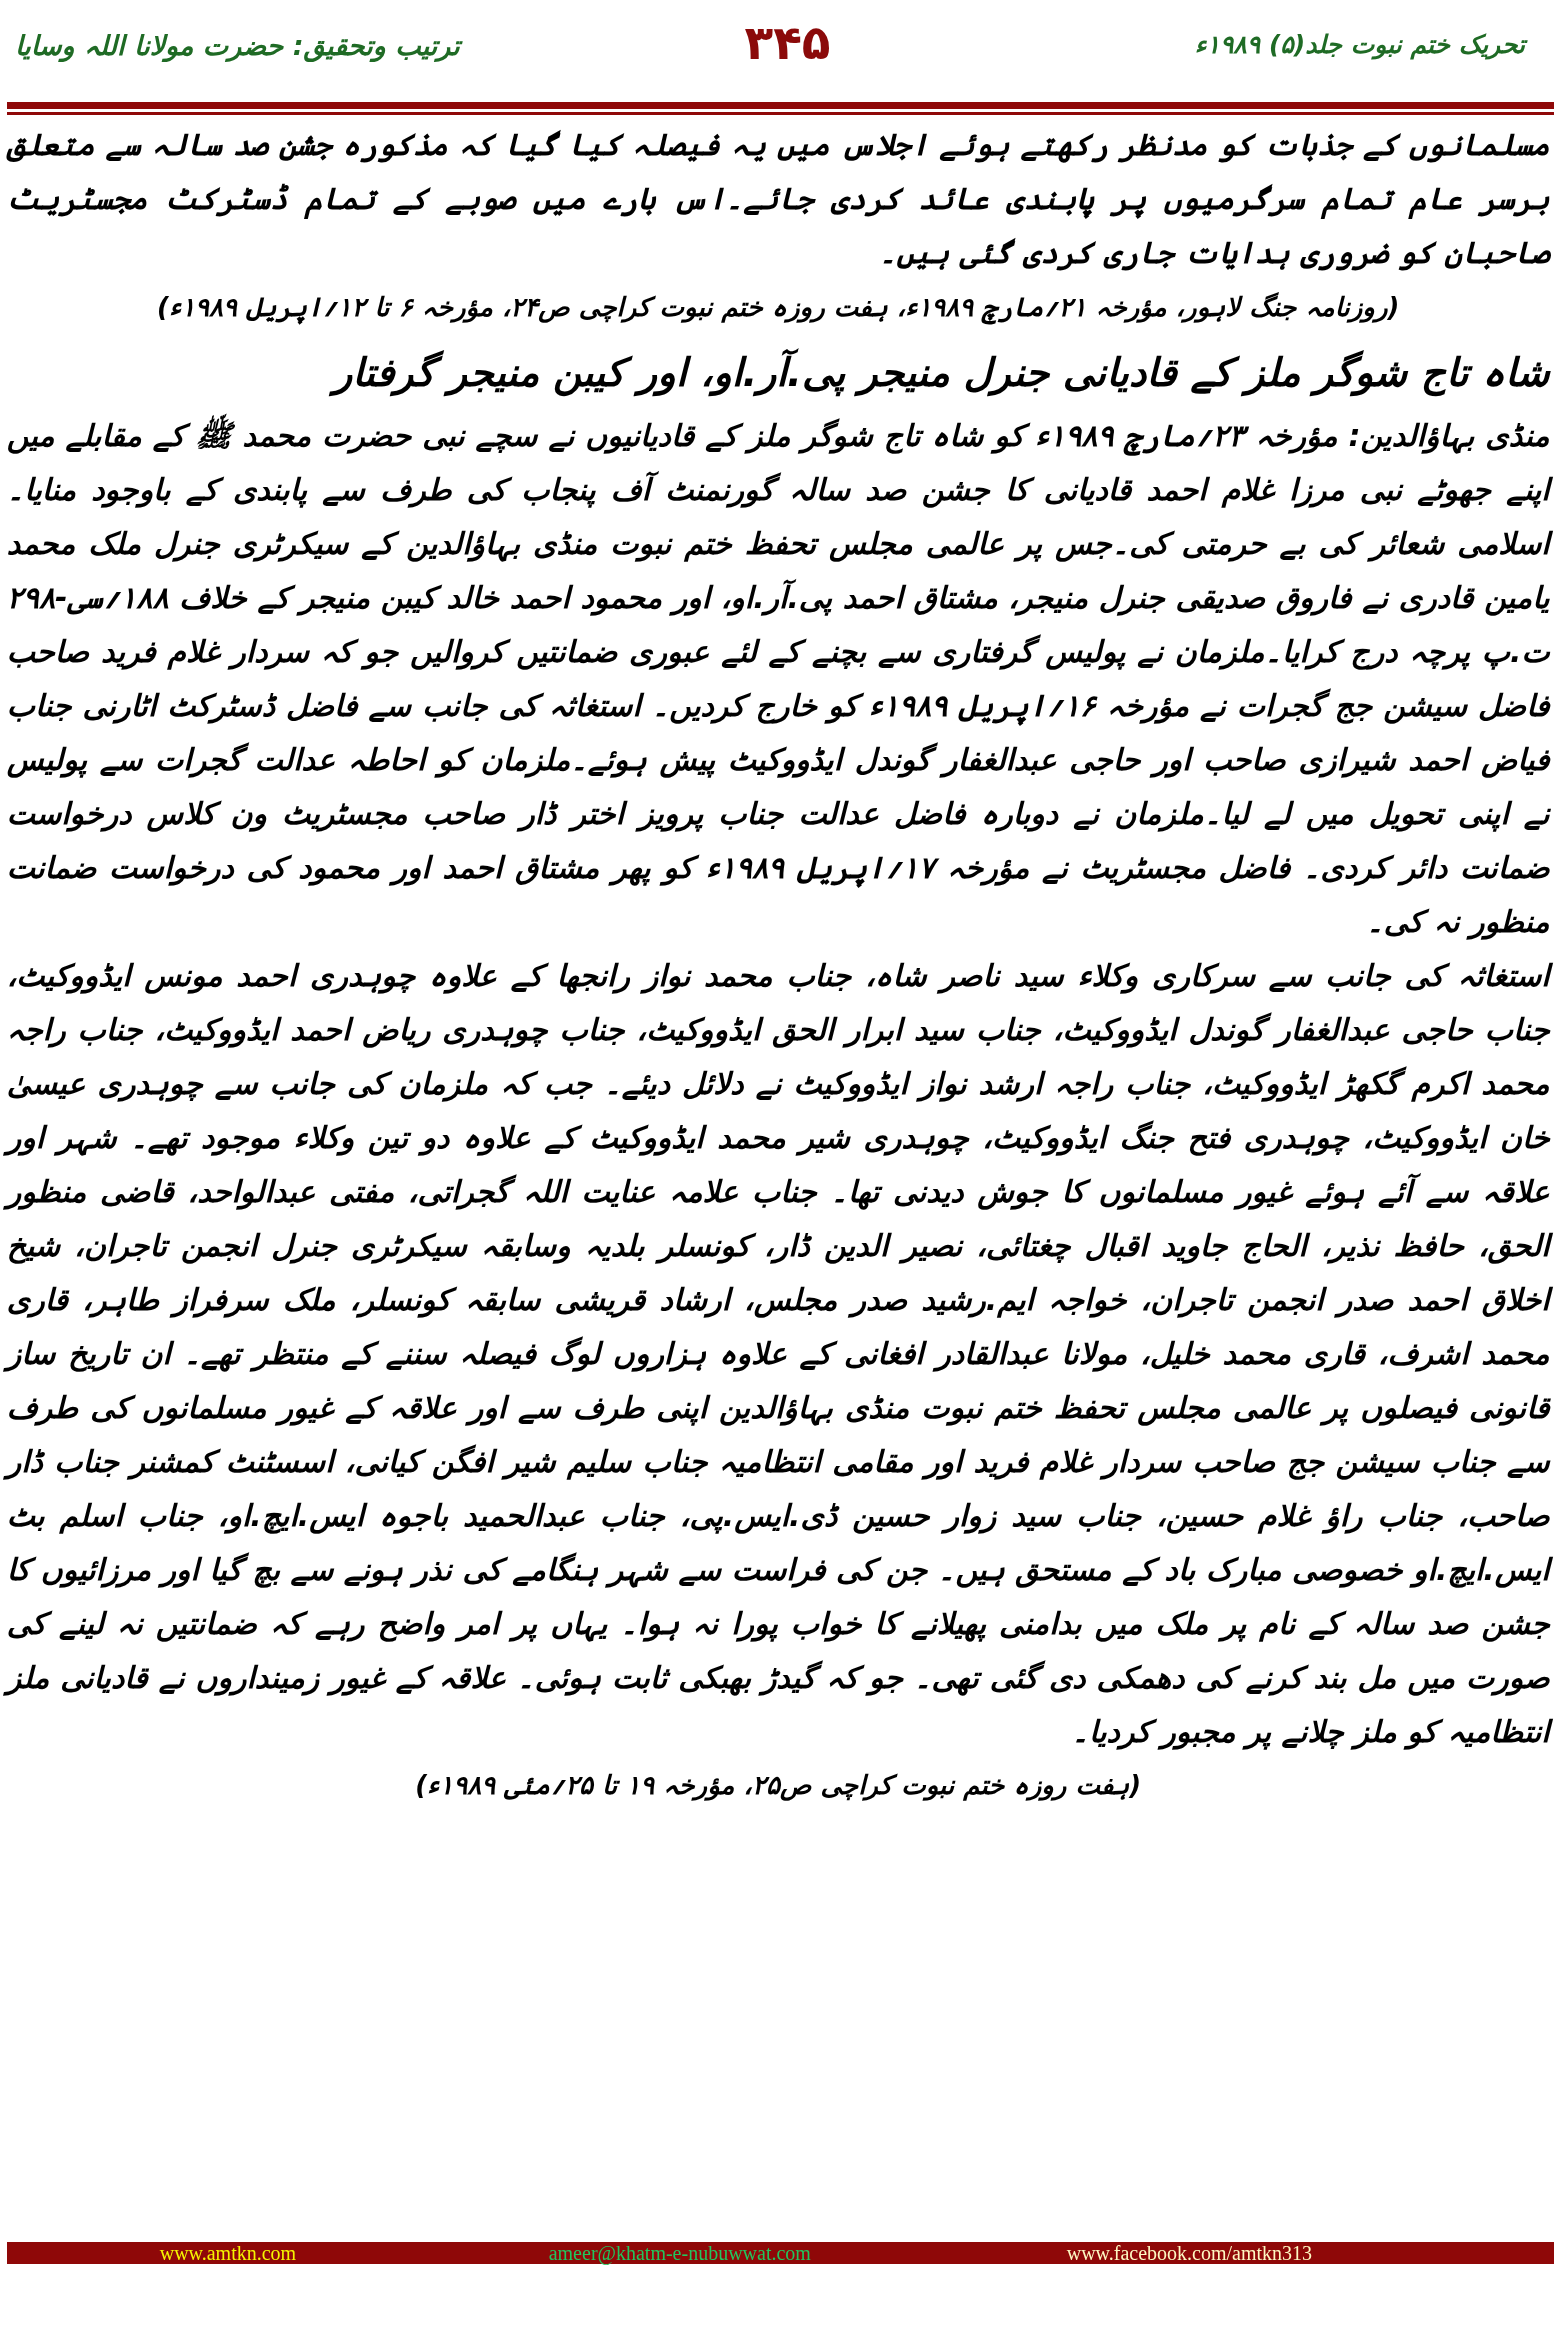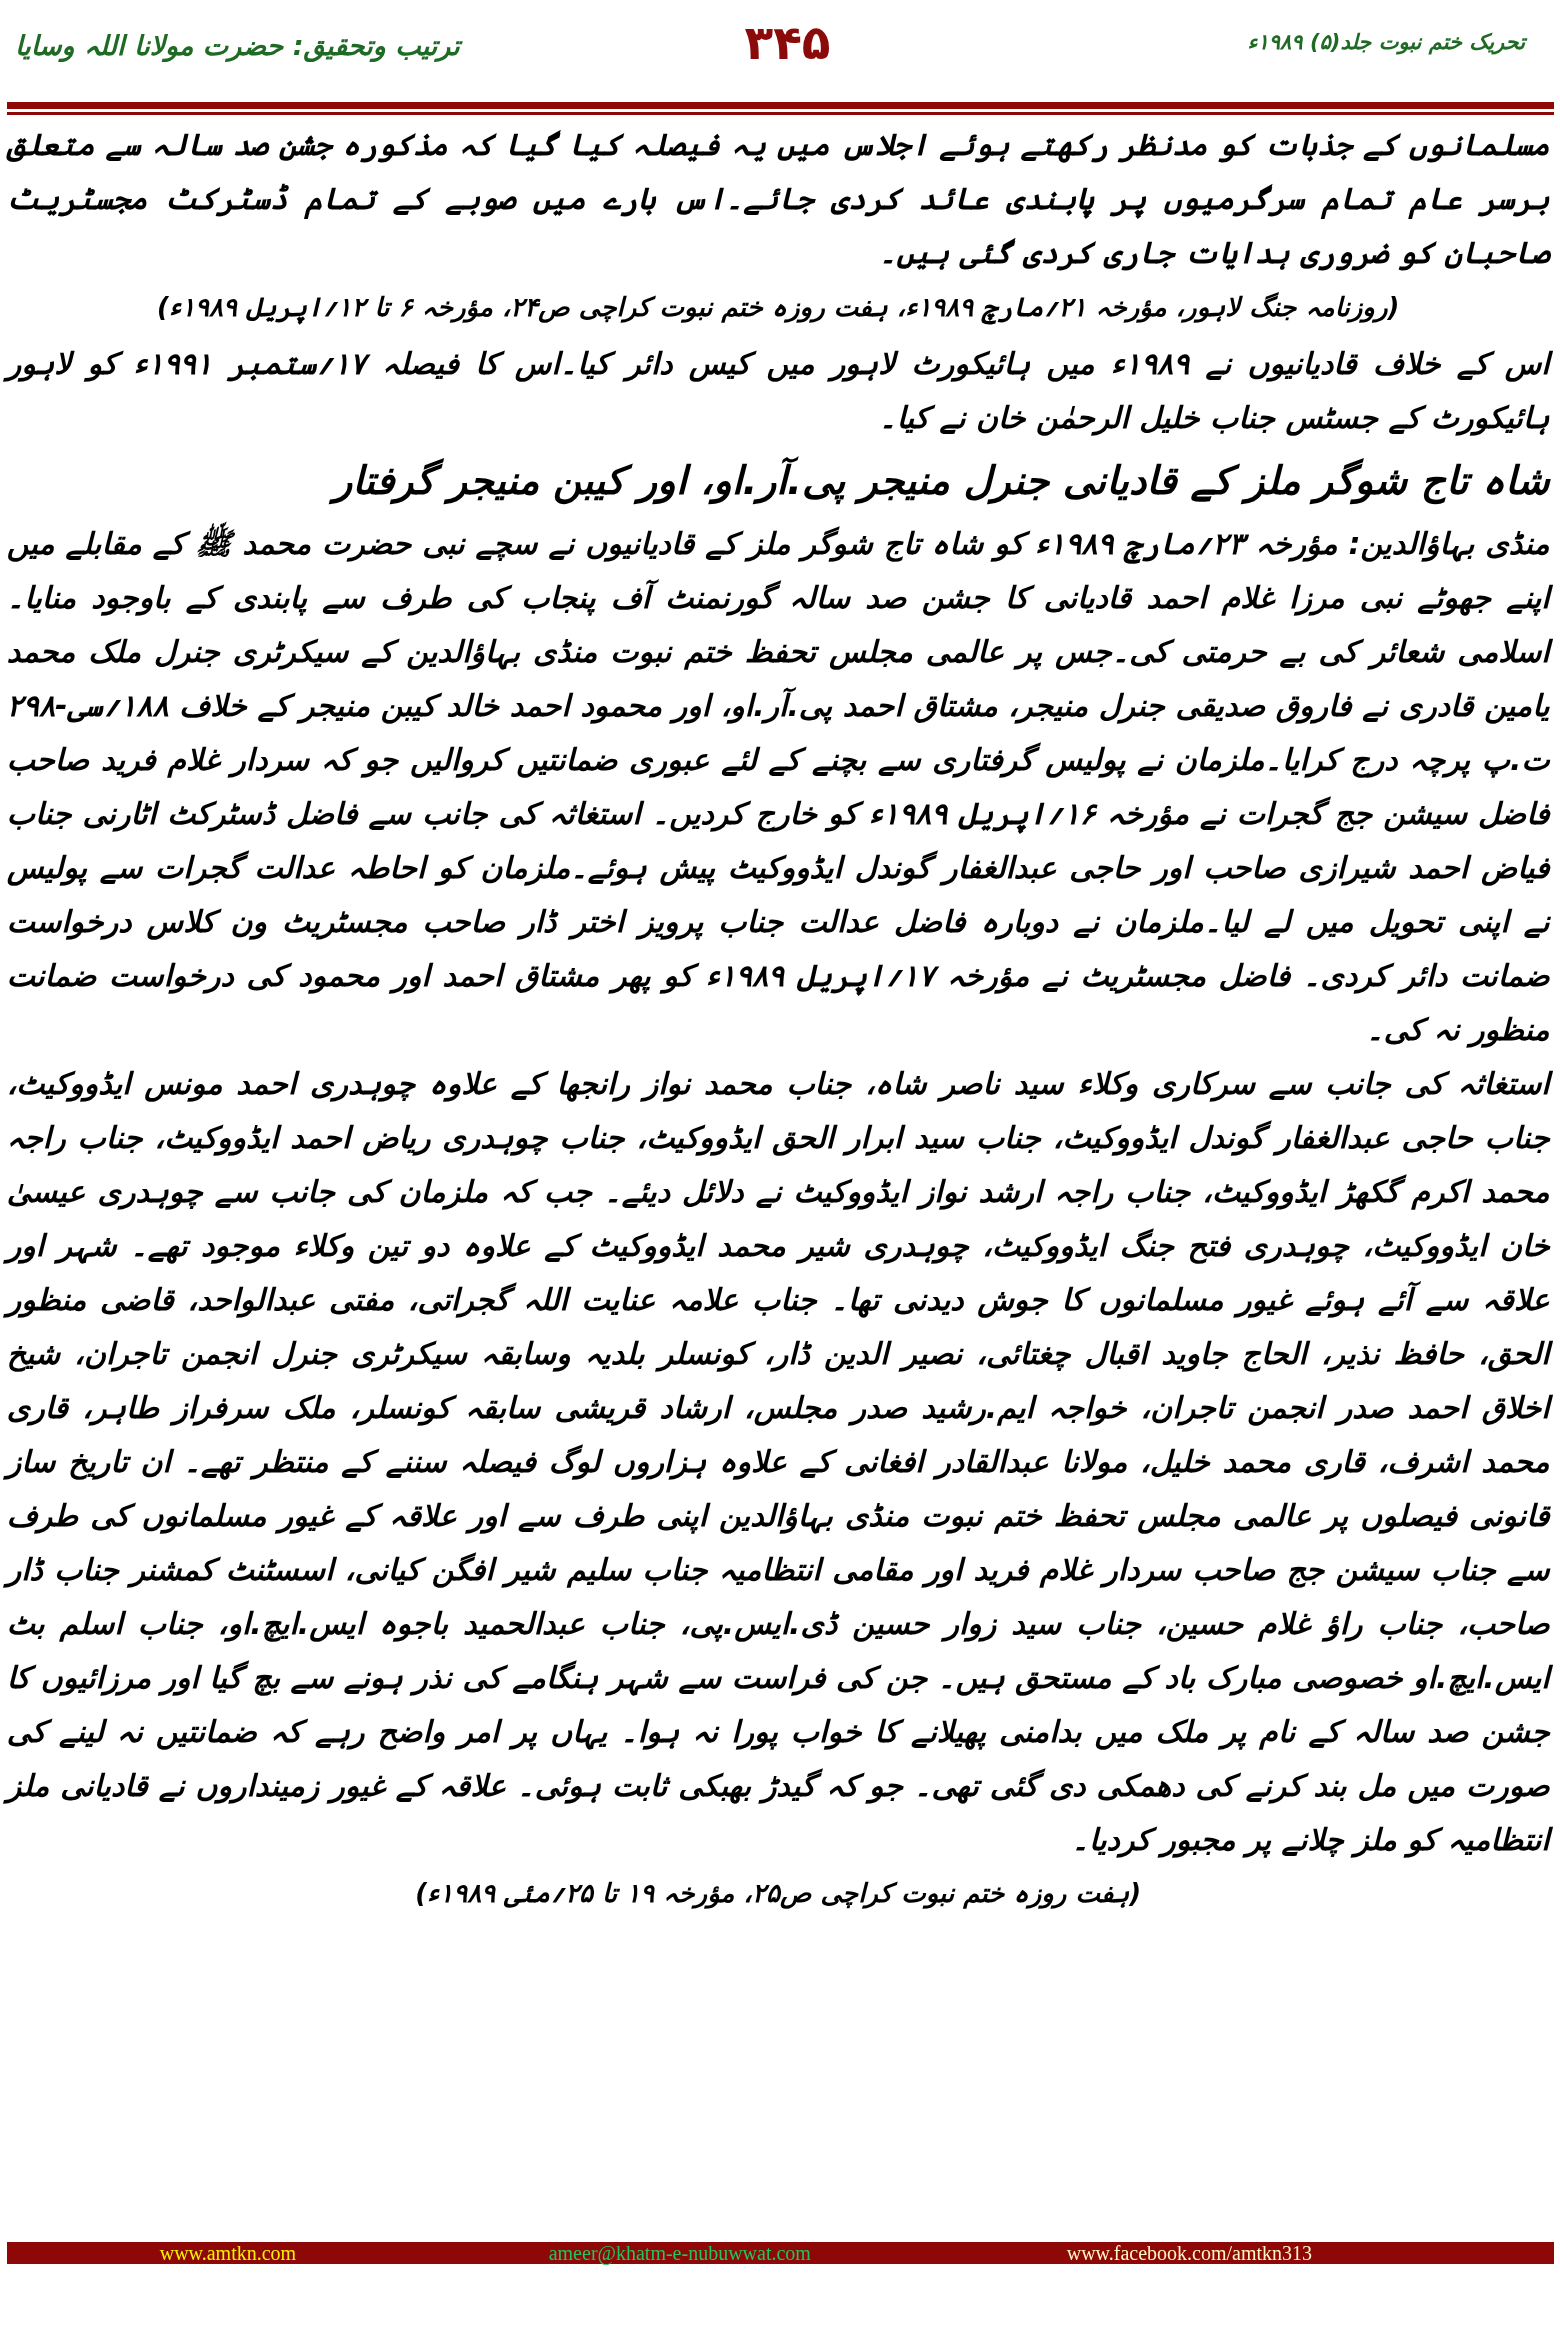--- a/index.html
+++ b/index.html
@@ -1,19 +1,19 @@
 <!DOCTYPE html>
 <html style="font-size:13.4px"><head>
 <meta charset="utf-8">
 <style>
   html, body { margin: 0; padding: 0; background: #ffffff; }
   body { width: 1560px; height: 2330px; position: relative; overflow: hidden;
          font-family: "DejaVu Sans", sans-serif; color: #000; }
   .header { position: absolute; top: 0; left: 0; width: 1560px; height: 101px; }
-  .hdr-right { position: absolute; right: 35px; top: 30px; font-size: 21px; font-weight: bold;
+  .hdr-right { position: absolute; right: 35px; top: 30px; font-size: 25px; font-weight: bold;
                color: #1f6b25; direction: rtl; white-space: nowrap; font-style: italic; }
   .hdr-left { position: absolute; left: 15px; top: 30px; font-size: 27px; font-weight: bold;
               color: #1f6b25; direction: rtl; white-space: nowrap; font-style: italic; }
   .hdr-center { position: absolute; left: 15px; right: 0; top: 15px; text-align: center;
                 font-size: 47px; font-weight: bold; color: #8b0a0a; }
   .rule-thick { position: absolute; left: 6.7px; width: 1547px; top: 102px; height: 6.7px; background: #8f0808; }
   .rule-thin { position: absolute; left: 6.7px; width: 1547px; top: 112px; height: 2.5px; background: #8f0808; }
   .content { position: absolute; left: 6.7px; width: 1543px; top: 118px; direction: rtl; }
   .para { font-size: 30px; font-weight: bold; line-height: 54px; text-align: justify;
           text-align-last: right; margin: 0; font-style: italic; }
@@ -33,21 +33,20 @@
   <div class="hdr-right">تحریک ختم نبوت جلد(۵) ۱۹۸۹ء</div>
   <div class="hdr-center">۳۴۵</div>
   <div class="hdr-left">ترتیب وتحقیق: حضرت مولانا اللہ وسایا</div>
 </div>
 <div class="rule-thick"></div>
 <div class="rule-thin"></div>
 
 <div class="content">
   <p class="para">مسلمانوں کے جذبات کو مدنظر رکھتے ہوئے اجلاس میں یہ فیصلہ کیا گیا کہ مذکورہ جشن صد سالہ سے متعلق برسر عام تمام سرگرمیوں پر پابندی عائد کردی جائے۔اس بارے میں صوبے کے تمام ڈسٹرکٹ مجسٹریٹ صاحبان کو ضروری ہدایات جاری کردی گئی ہیں۔</p>
   <p class="ref">(روزنامہ جنگ لاہور، مؤرخہ ۲۱؍مارچ ۱۹۸۹ء، ہفت روزہ ختم نبوت کراچی ص۲۴، مؤرخہ ۶ تا ۱۲؍اپریل ۱۹۸۹ء)</p>
-  <p class="para indent-first">اس کے خلاف قادیانیوں نے ۱۹۸۹ء میں ہائیکورٹ لاہور میں کیس دائر کیا۔اس کا فیصلہ ۱۷؍ستمبر ۱۹۹۱ء کو لاہور ہائیکورٹ کے جسٹس جناب خلیل الرحمٰن خان نے کیا۔</p>
   <p class="heading">شاہ تاج شوگر ملز کے قادیانی جنرل منیجر پی.آر.او، اور کیبن منیجر گرفتار</p>
   <p class="para">منڈی بہاؤالدین: مؤرخہ ۲۳؍مارچ ۱۹۸۹ء کو شاہ تاج شوگر ملز کے قادیانیوں نے سچے نبی حضرت محمد ﷺ کے مقابلے میں اپنے جھوٹے نبی مرزا غلام احمد قادیانی کا جشن صد سالہ گورنمنٹ آف پنجاب کی طرف سے پابندی کے باوجود منایا۔ اسلامی شعائر کی بے حرمتی کی۔جس پر عالمی مجلس تحفظ ختم نبوت منڈی بہاؤالدین کے سیکرٹری جنرل ملک محمد یامین قادری نے فاروق صدیقی جنرل منیجر، مشتاق احمد پی.آر.او، اور محمود احمد خالد کیبن منیجر کے خلاف ۱۸۸؍سی-۲۹۸ ت.پ پرچہ درج کرایا۔ملزمان نے پولیس گرفتاری سے بچنے کے لئے عبوری ضمانتیں کروالیں جو کہ سردار غلام فرید صاحب فاضل سیشن جج گجرات نے مؤرخہ ۱۶؍اپریل ۱۹۸۹ء کو خارج کردیں۔ استغاثہ کی جانب سے فاضل ڈسٹرکٹ اٹارنی جناب فیاض احمد شیرازی صاحب اور حاجی عبدالغفار گوندل ایڈووکیٹ پیش ہوئے۔ملزمان کو احاطہ عدالت گجرات سے پولیس نے اپنی تحویل میں لے لیا۔ملزمان نے دوبارہ فاضل عدالت جناب پرویز اختر ڈار صاحب مجسٹریٹ ون کلاس درخواست ضمانت دائر کردی۔ فاضل مجسٹریٹ نے مؤرخہ ۱۷؍اپریل ۱۹۸۹ء کو پھر مشتاق احمد اور محمود کی درخواست ضمانت منظور نہ کی۔</p>
   <p class="para">استغاثہ کی جانب سے سرکاری وکلاء سید ناصر شاہ، جناب محمد نواز رانجھا کے علاوہ چوہدری احمد مونس ایڈووکیٹ، جناب حاجی عبدالغفار گوندل ایڈووکیٹ، جناب سید ابرار الحق ایڈووکیٹ، جناب چوہدری ریاض احمد ایڈووکیٹ، جناب راجہ محمد اکرم گکھڑ ایڈووکیٹ، جناب راجہ ارشد نواز ایڈووکیٹ نے دلائل دیئے۔ جب کہ ملزمان کی جانب سے چوہدری عیسیٰ خان ایڈووکیٹ، چوہدری فتح جنگ ایڈووکیٹ، چوہدری شیر محمد ایڈووکیٹ کے علاوہ دو تین وکلاء موجود تھے۔ شہر اور علاقہ سے آئے ہوئے غیور مسلمانوں کا جوش دیدنی تھا۔ جناب علامہ عنایت اللہ گجراتی، مفتی عبدالواحد، قاضی منظور الحق، حافظ نذیر، الحاج جاوید اقبال چغتائی، نصیر الدین ڈار، کونسلر بلدیہ وسابقہ سیکرٹری جنرل انجمن تاجران، شیخ اخلاق احمد صدر انجمن تاجران، خواجہ ایم.رشید صدر مجلس، ارشاد قریشی سابقہ کونسلر، ملک سرفراز طاہر، قاری محمد اشرف، قاری محمد خلیل، مولانا عبدالقادر افغانی کے علاوہ ہزاروں لوگ فیصلہ سننے کے منتظر تھے۔ ان تاریخ ساز قانونی فیصلوں پر عالمی مجلس تحفظ ختم نبوت منڈی بہاؤالدین اپنی طرف سے اور علاقہ کے غیور مسلمانوں کی طرف سے جناب سیشن جج صاحب سردار غلام فرید اور مقامی انتظامیہ جناب سلیم شیر افگن کیانی، اسسٹنٹ کمشنر جناب ڈار صاحب، جناب راؤ غلام حسین، جناب سید زوار حسین ڈی.ایس.پی، جناب عبدالحمید باجوہ ایس.ایچ.او، جناب اسلم بٹ ایس.ایچ.او خصوصی مبارک باد کے مستحق ہیں۔ جن کی فراست سے شہر ہنگامے کی نذر ہونے سے بچ گیا اور مرزائیوں کا جشن صد سالہ کے نام پر ملک میں بدامنی پھیلانے کا خواب پورا نہ ہوا۔ یہاں پر امر واضح رہے کہ ضمانتیں نہ لینے کی صورت میں مل بند کرنے کی دھمکی دی گئی تھی۔ جو کہ گیدڑ بھبکی ثابت ہوئی۔ علاقہ کے غیور زمینداروں نے قادیانی ملز انتظامیہ کو ملز چلانے پر مجبور کردیا۔</p>
   <p class="ref">(ہفت روزہ ختم نبوت کراچی ص۲۵، مؤرخہ ۱۹ تا ۲۵؍مئی ۱۹۸۹ء)</p>
 </div>
 
 <div class="footer">
   <span class="f1" style="left: 153px;">www.amtkn.com</span>
   <span class="f2" style="left: 542px;">ameer@khatm-e-nubuwwat.com</span>
   <span class="f3" style="left: 1060px;">www.facebook.com/amtkn313</span>

